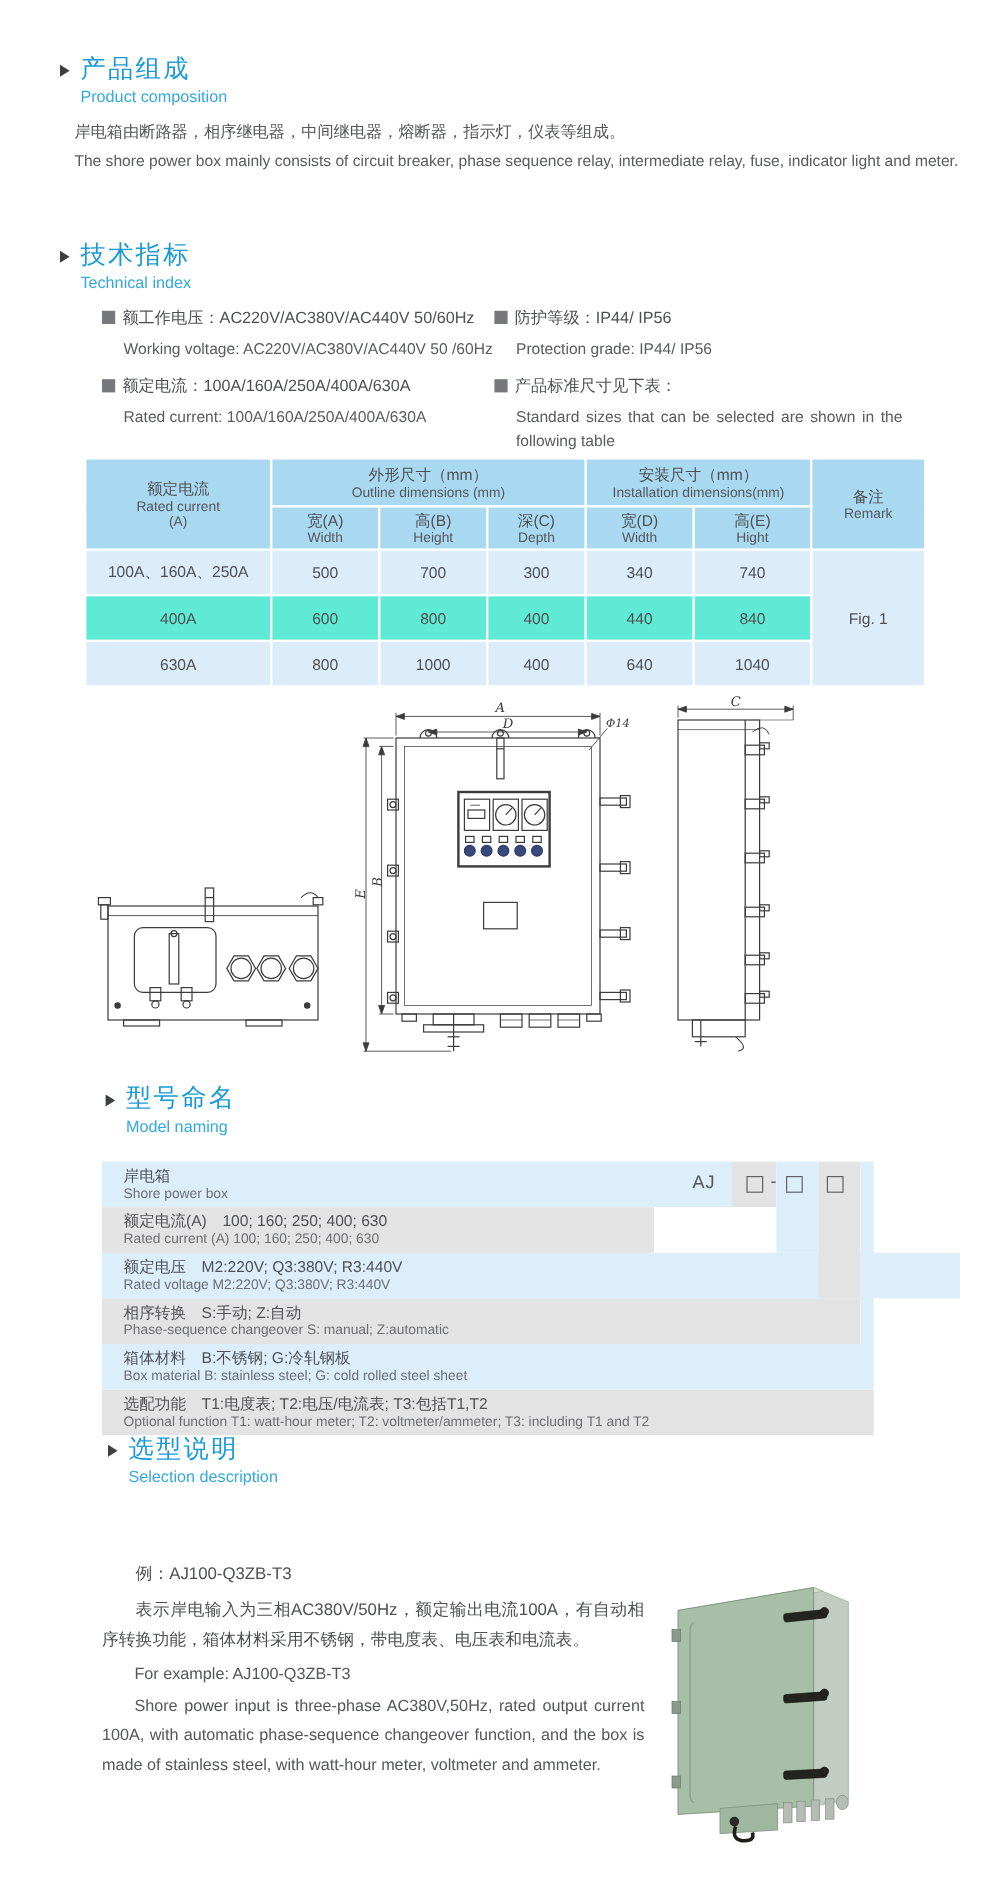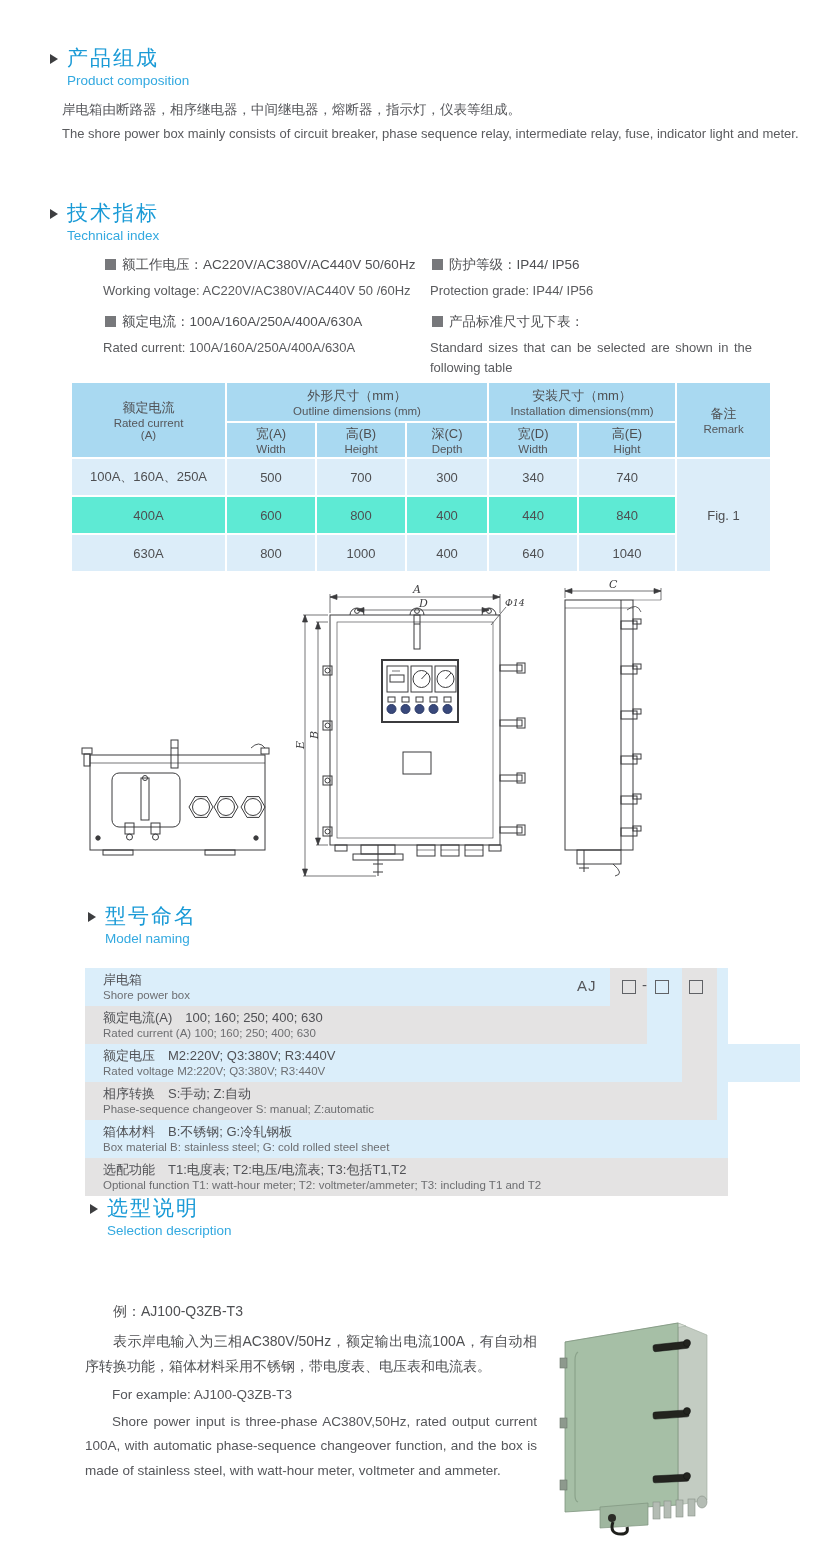--- a/index.html
+++ b/index.html
@@ -11,21 +11,21 @@
        border-bottom:5.5px solid transparent;margin-top:8px;flex:0 0 auto;}
   .h-zh{font-size:21px;line-height:24px;color:#199ad6;letter-spacing:2px;}
   .h-en{font-size:13.5px;line-height:17px;color:#33a9e0;margin-top:2px;}
   
   .body-zh{position:absolute;left:62px;top:101px;font-size:13.5px;color:#55565a;}
   .body-en{position:absolute;left:62px;top:126px;font-size:13px;color:#5a5b5e;}
   
   .spec-col{position:absolute;top:256px;}
   .spec{margin-bottom:9px;}
   .sq{display:inline-block;width:11px;height:11px;background:#77787b;margin-right:6px;vertical-align:-1px;}
-  .spec-zh{font-size:13.5px;color:#4f5053;margin-left:20px;}
+  .spec-zh{font-size:13.5px;color:#4f5053;}
   .spec-en{font-size:13px;color:#5a5b5e;margin:7px 0 12px 18px;text-align:justify;line-height:1.55;}
   
   table.dims{position:absolute;left:70px;top:381px;width:700px;border-collapse:collapse;table-layout:fixed;}
   .dims th,.dims td{border:2px solid #fff;text-align:center;vertical-align:middle;
                     font-weight:normal;color:#4e4f52;font-size:13px;padding:0;}
   .dims thead th{background:#a9d9f1;}
   .dims .en{font-size:11.5px;color:#55565a;}
   .dims tr.hg th{height:38px;}
   .dims tr.hs th{height:34px;}
   .dims td{height:36px;}
@@ -367,21 +367,21 @@
       <div class="h-zh">型号命名</div>
       <div class="h-en">Model naming</div>
     </div>
   </div>
 
   <div class="naming">
     <div class="nrow blue" style="width:525px">
       <div class="nzh">岸电箱</div>
       <div class="nen">Shore power box</div>
     </div>
-    <div class="nrow gray" style="width:562px">
+    <div class="nrow gray" style="width:460px">
       <div class="nzh">额定电流(A)　100; 160; 250; 400; 630</div>
       <div class="nen">Rated current (A) 100; 160; 250; 400; 630</div>
     </div>
     <div class="nrow blue" style="width:715px">
       <div class="nzh">额定电压　M2:220V;  Q3:380V;  R3:440V</div>
       <div class="nen">Rated voltage  M2:220V;  Q3:380V;  R3:440V</div>
     </div>
     <div class="nrow gray" style="width:632px">
       <div class="nzh">相序转换　S:手动; Z:自动</div>
       <div class="nen">Phase-sequence changeover  S: manual;  Z:automatic</div>

